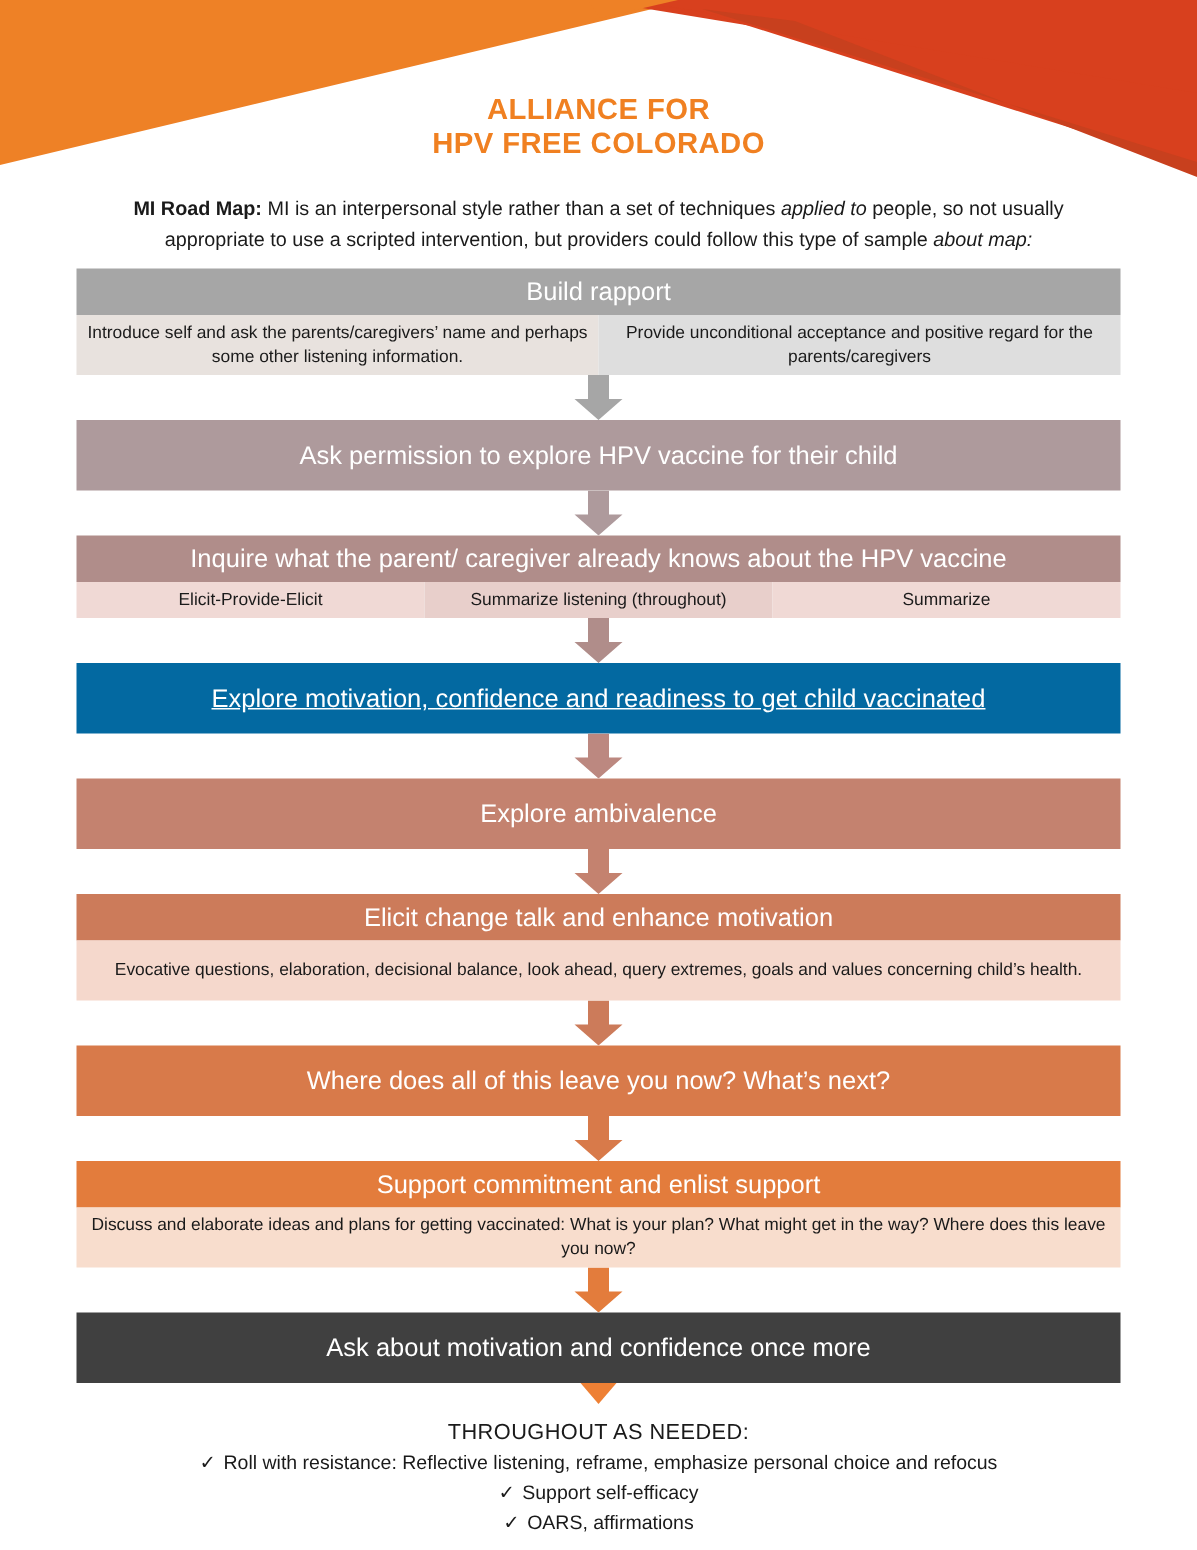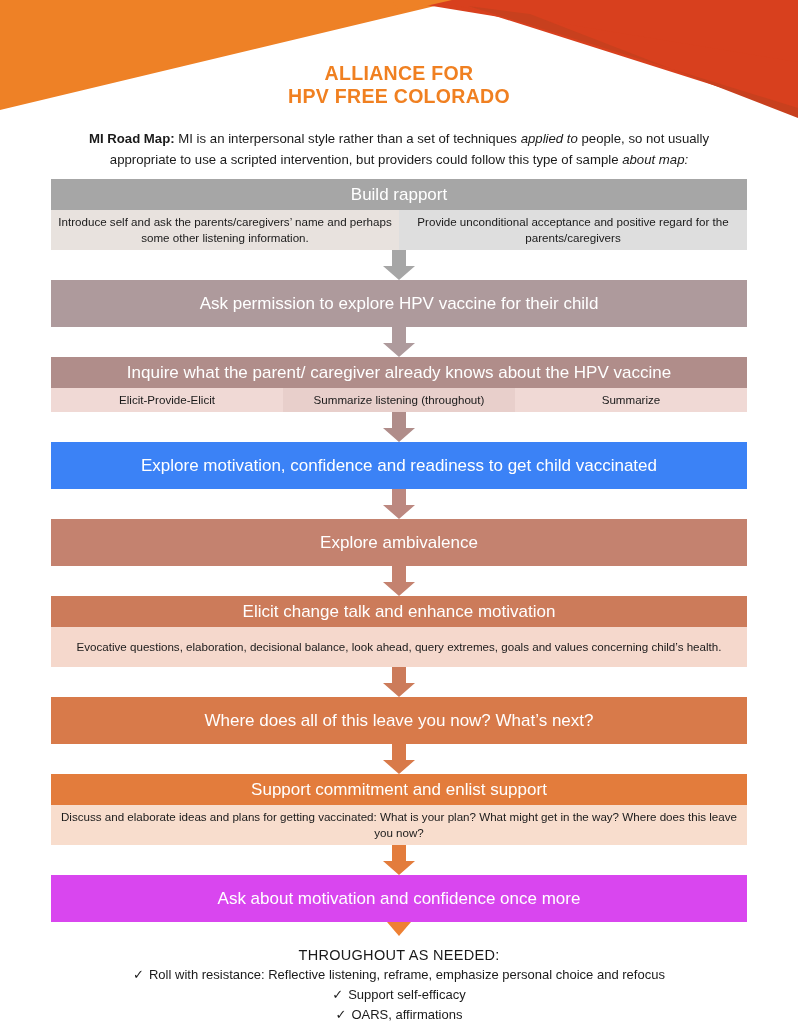--- a/index.html
+++ b/index.html
@@ -162,21 +162,21 @@
         <div class="sub-cell" style="background: rgb(232, 207, 203); min-height: 24px;">Summarize listening (throughout)</div>
         <div class="sub-cell" style="background: rgb(240, 217, 213); min-height: 24px;">Summarize</div>
       </div>
     </div>
     <div class="arrow-wrap">
       <svg width="36" height="30" viewBox="0 0 36 30">
         <polygon points="11,0 25,0 25,16 34,16 18,30 2,16 11,16" fill="#B08D8A"></polygon>
       </svg>
     </div>
     <div class="stage">
-      <div class="stage-head tall" style="background: #3b82f6;">Explore motivation, confidence and readiness to get child vaccinated</div>
+      <div class="stage-head tall" style="background: #0369a1; text-decoration: underline;">Explore motivation, confidence and readiness to get child vaccinated</div>
     </div>
     <div class="arrow-wrap">
       <svg width="36" height="30" viewBox="0 0 36 30">
         <polygon points="11,0 25,0 25,16 34,16 18,30 2,16 11,16" fill="#BC8880"></polygon>
       </svg>
     </div>
     <div class="stage">
       <div class="stage-head tall" style="background: rgb(196, 130, 111);">Explore ambivalence</div>
     </div>
     <div class="arrow-wrap">
@@ -208,21 +208,21 @@
       <div class="sub-row">
         <div class="sub-cell single" style="background: rgb(248, 221, 205); min-height: 40px;">Discuss and elaborate ideas and plans for getting vaccinated: What is your plan? What might get in the way? Where does this leave you now?</div>
       </div>
     </div>
     <div class="arrow-wrap">
       <svg width="36" height="30" viewBox="0 0 36 30">
         <polygon points="11,0 25,0 25,16 34,16 18,30 2,16 11,16" fill="#E37C3C"></polygon>
       </svg>
     </div>
     <div class="stage">
-      <div class="stage-head tall" style="background: #d946ef;">Ask about motivation and confidence once more</div>
+      <div class="stage-head tall" style="background: #404040;">Ask about motivation and confidence once more</div>
     </div>
     <div class="arrow-wrap">
       <svg width="36" height="14" viewBox="0 0 36 14">
         <polygon points="18,14 6,0 30,0" fill="#EE8034"></polygon>
       </svg>
     </div>
   </div>
 
 <div id="footer">
   <div id="footer-title">THROUGHOUT AS NEEDED:</div>

